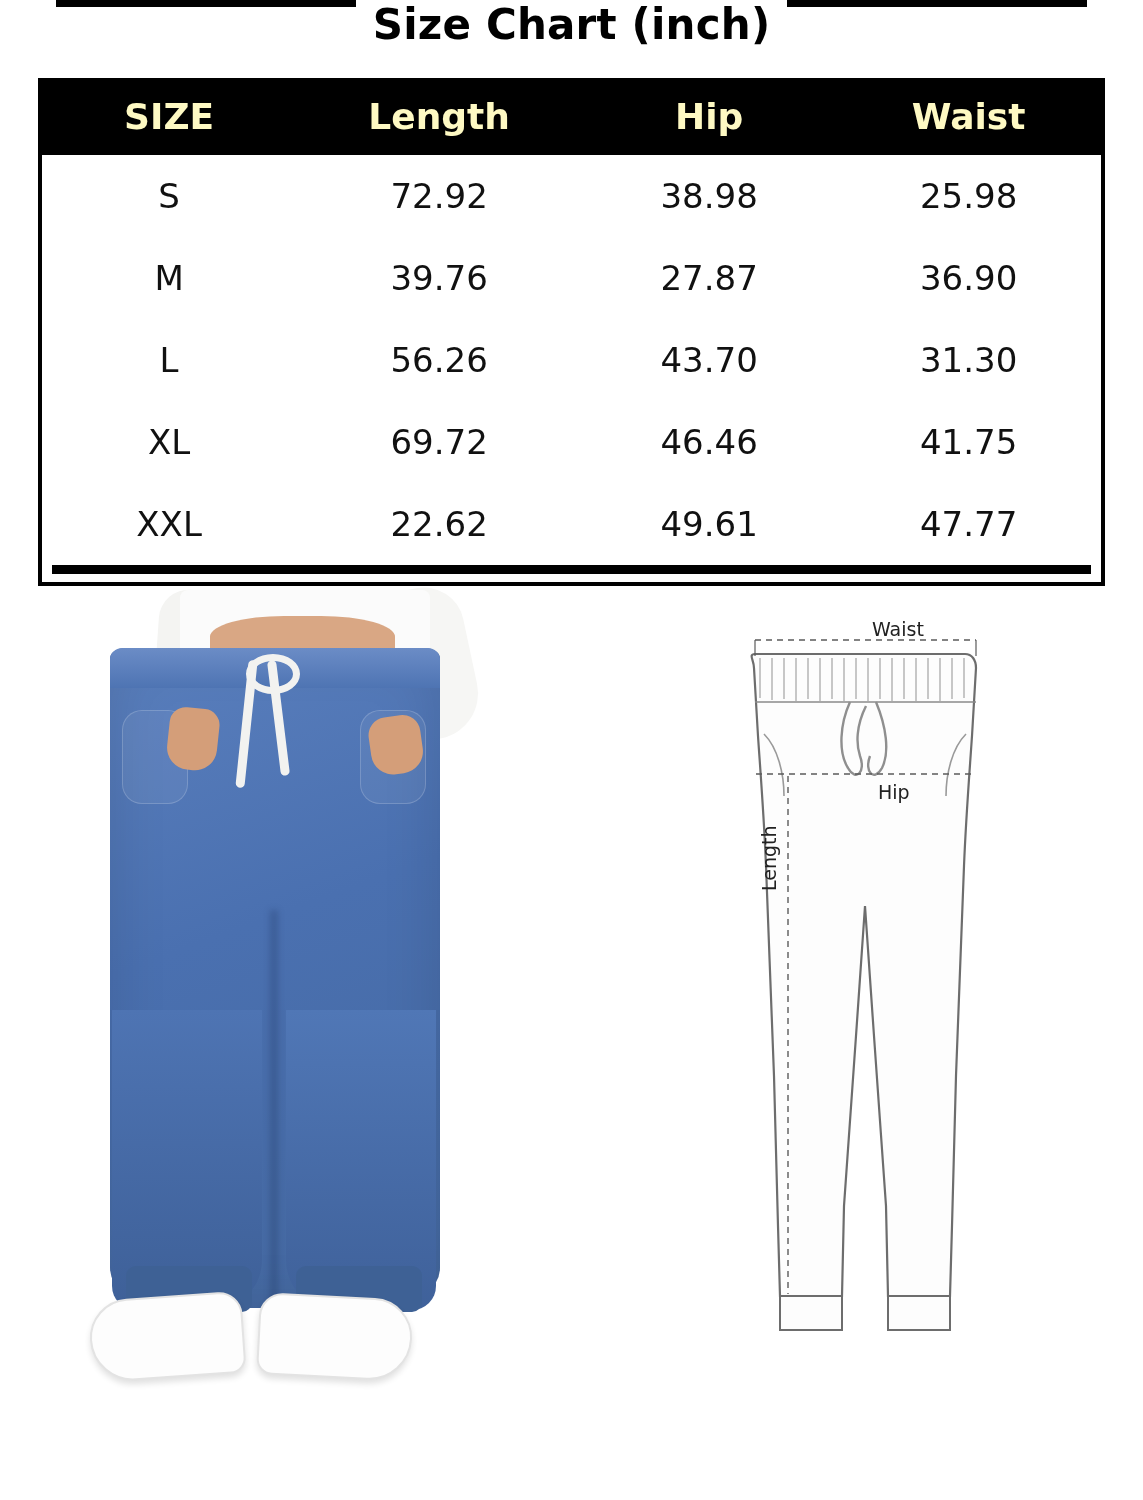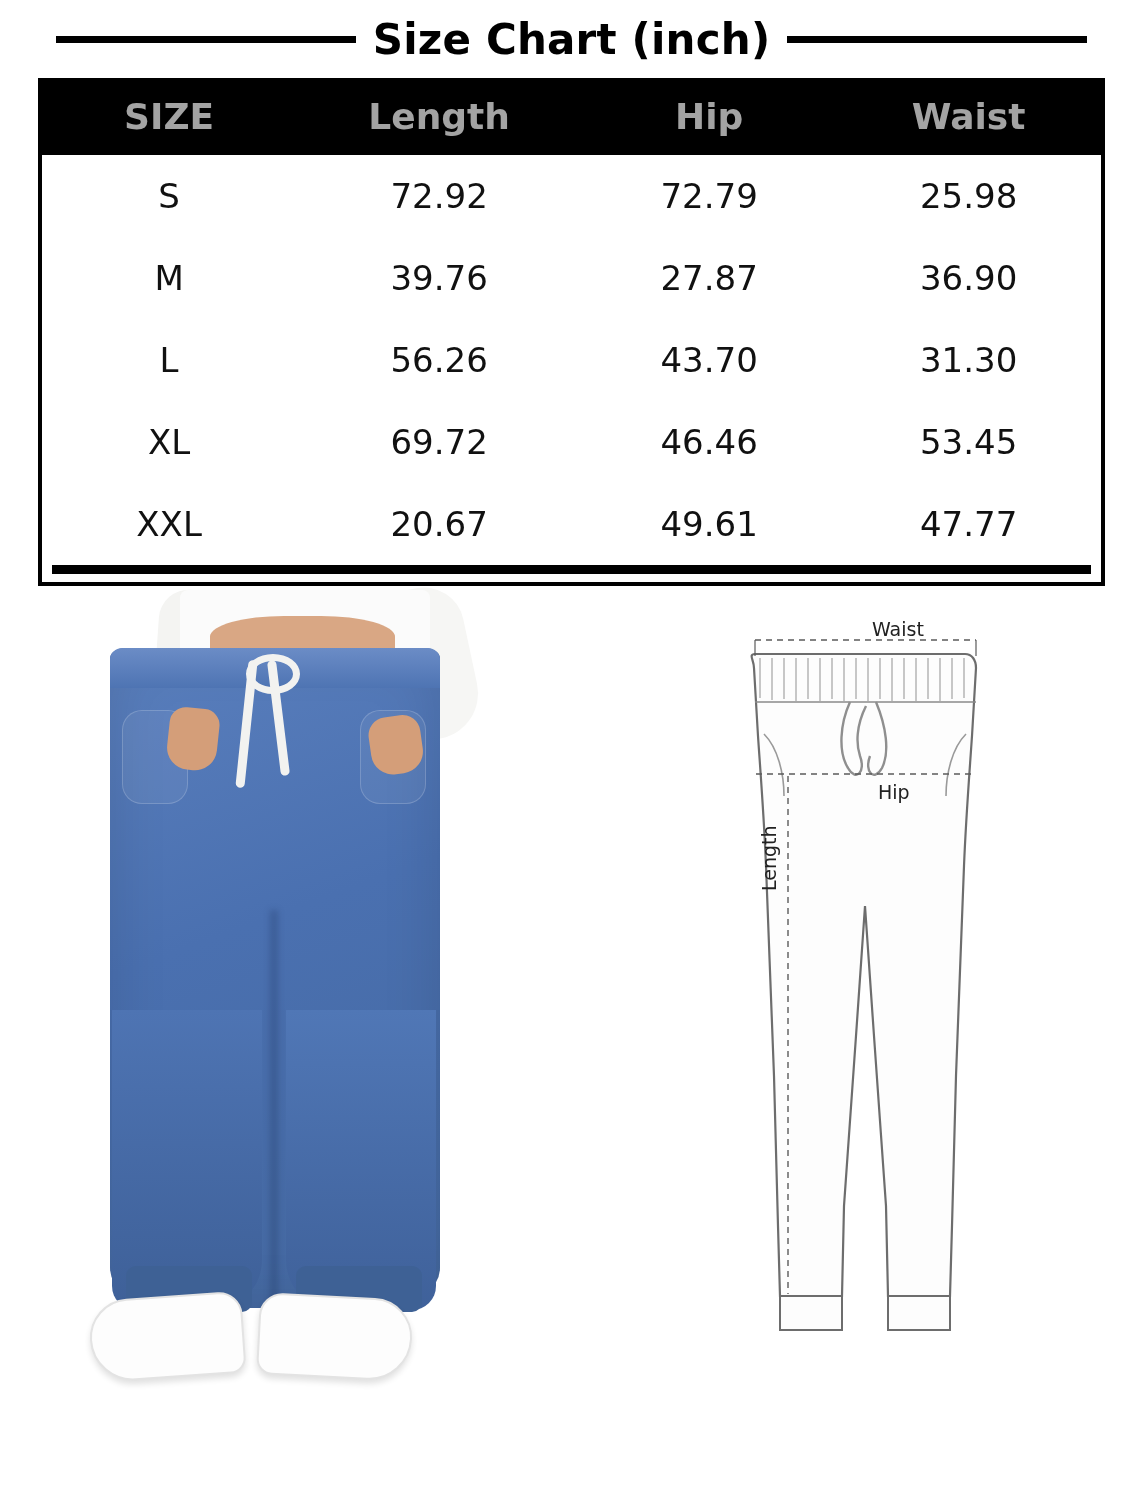--- a/index.html
+++ b/index.html
@@ -12,21 +12,21 @@
     height: 1500px;
     font-family: "DejaVu Sans", sans-serif;
     color: #000;
     position: relative;
     overflow: hidden;
   }
 
   
   .title-row {
     display: flex;
-    align-items: center;
+    align-items: flex-start;
     justify-content: center;
     gap: 17px;
     height: 78px;
     padding: 0 38px;
     box-sizing: border-box;
   }
   .title-rule {
     flex: 1 1 auto;
     height: 7px;
     background: #000;
@@ -46,21 +46,21 @@
     border: 4px solid #000;
     box-sizing: border-box;
   }
   table.size-table {
     width: 100%;
     border-collapse: collapse;
     table-layout: fixed;
   }
   table.size-table thead th {
     background: #000;
-    color: #a3a3a3;
+    color: #fef9c3;
     font-size: 36px;
     font-weight: bold;
     padding: 14px 0 18px 0;
     text-align: center;
   }
   table.size-table thead th.col-size {
     width: 24%;
   }
   table.size-table thead th.col-len { width: 27%; }
   table.size-table thead th.col-hip { width: 24%; }
@@ -323,44 +323,44 @@
         <th class="col-size">SIZE</th>
         <th class="col-len">Length</th>
         <th class="col-hip">Hip</th>
         <th class="col-waist">Waist</th>
       </tr>
     </thead>
     <tbody>
       <tr>
         <td>S</td>
         <td>72.92</td>
-        <td>72.79</td>
+        <td>38.98</td>
         <td>25.98</td>
       </tr>
       <tr>
         <td>M</td>
         <td>39.76</td>
         <td>27.87</td>
         <td>36.90</td>
       </tr>
       <tr>
         <td>L</td>
         <td>56.26</td>
         <td>43.70</td>
         <td>31.30</td>
       </tr>
       <tr>
         <td>XL</td>
         <td>69.72</td>
         <td>46.46</td>
-        <td>53.45</td>
+        <td>41.75</td>
       </tr>
       <tr>
         <td>XXL</td>
-        <td>20.67</td>
+        <td>22.62</td>
         <td>49.61</td>
         <td>47.77</td>
       </tr>
     </tbody>
   </table>
   <div class="bottom-bar"></div>
 </div>
 
 <div class="images-area">
 

